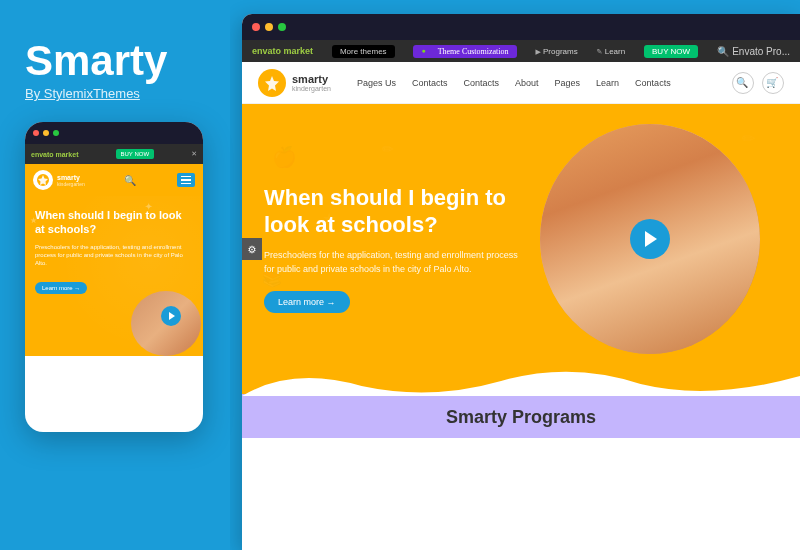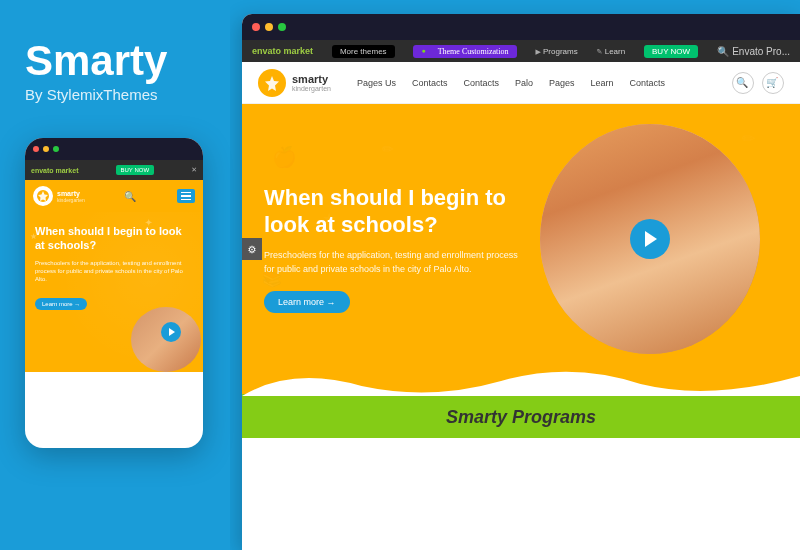--- a/index.html
+++ b/index.html
@@ -33,23 +33,24 @@
     }
 
     .brand-subtitle {
       font-size: 22px;
       font-weight: 400;
       color: #ffffff;
       margin-bottom: 6px;
     }
 
     .brand-author {
-      font-size: 15px;
+      font-size: 13px;
       color: rgba(255,255,255,0.85);
-      margin-bottom: 35px;
+      margin-bottom: 21px;
+      text-decoration: underline;
     }
 
     
     .mobile-mockup {
       background: #ffffff;
       border-radius: 18px;
       width: 178px;
       height: 310px;
       overflow: hidden;
       box-shadow: 0 8px 30px rgba(0,0,0,0.25);
@@ -580,21 +581,21 @@
           </svg>
         </div>
         <div>
           <div class="site-logo-text">smarty</div>
           <div class="site-logo-sub">kindergarten</div>
         </div>
       </div>
       <span class="nav-link">Pages Us</span>
       <span class="nav-link">Contacts</span>
       <span class="nav-link">Contacts</span>
-      <span class="nav-link">Palo</span>
+      <span class="nav-link">About</span>
       <span class="nav-link">Pages</span>
       <span class="nav-link">Learn</span>
       <span class="nav-link">Contacts</span>
       <div class="nav-spacer"></div>
       <div class="nav-icons">
         <div class="nav-icon-circle">🔍</div>
         <div class="nav-icon-circle">🛒</div>
       </div>
     </div>
 
@@ -624,21 +625,21 @@
           <div class="kids-silhouette"></div>
           <div class="play-button-large">
             <div class="play-triangle-large"></div>
           </div>
         </div>
       </div>
 
       <div style="position:absolute;left:0;top:50%;transform:translateY(-50%);width:20px;height:22px;background:#555;display:flex;align-items:center;justify-content:center;color:white;font-size:10px;">⚙</div>
     </div>
 
-    <div style="background:#84cc16;position:relative;padding:8px 22px 10px;font-style:italic;">
+    <div style="background:#c4b5fd;position:relative;padding:8px 22px 10px;">
 
       <svg style="position:absolute;top:-28px;left:0;right:0;width:100%;height:30px" viewBox="0 0 560 30" preserveAspectRatio="none" xmlns="http://www.w3.org/2000/svg">
         <path d="M0,30 Q50,0 120,20 Q190,35 260,15 Q330,-5 400,18 Q470,35 560,10 L560,30 Z" fill="white"></path>
       </svg>
       <div class="programs-title">Smarty Programs</div>
     </div>
   </div>
 </div>
 
 </body></html>

